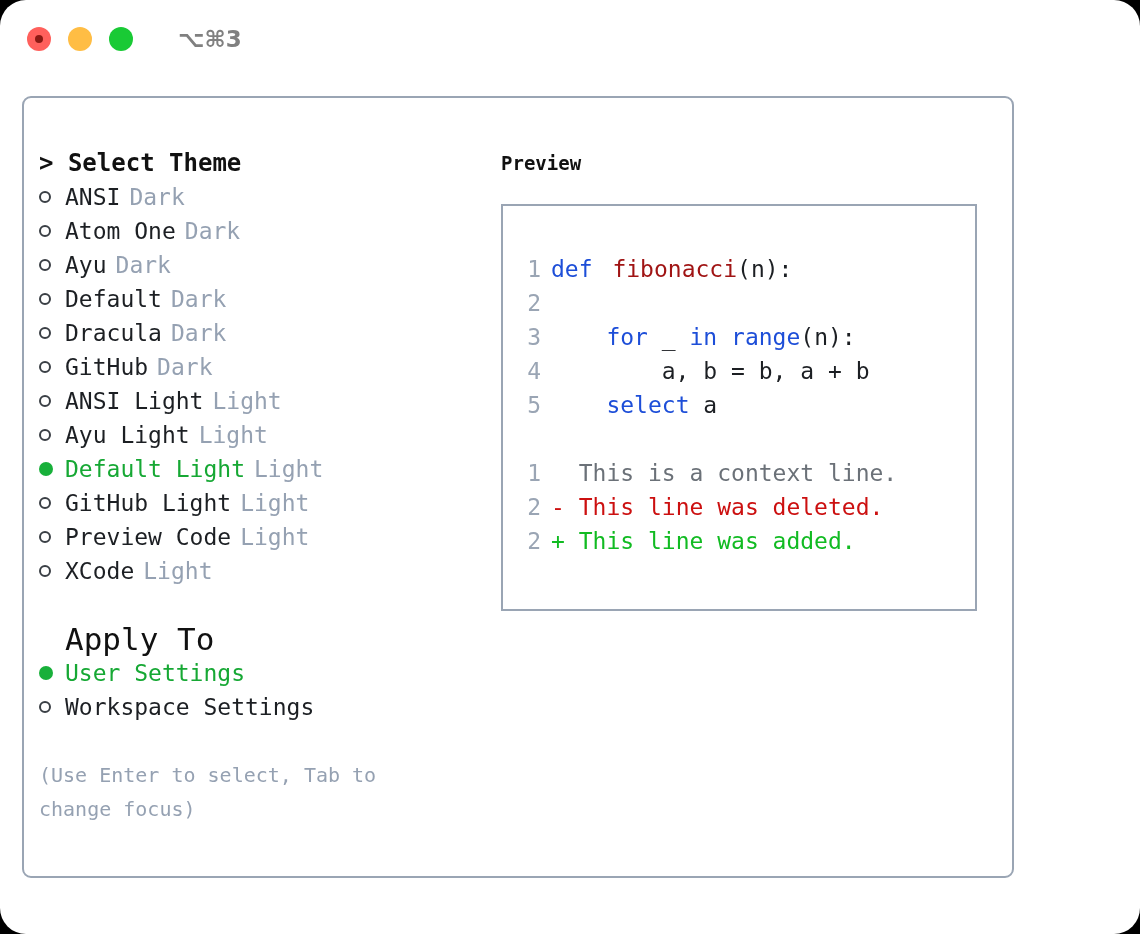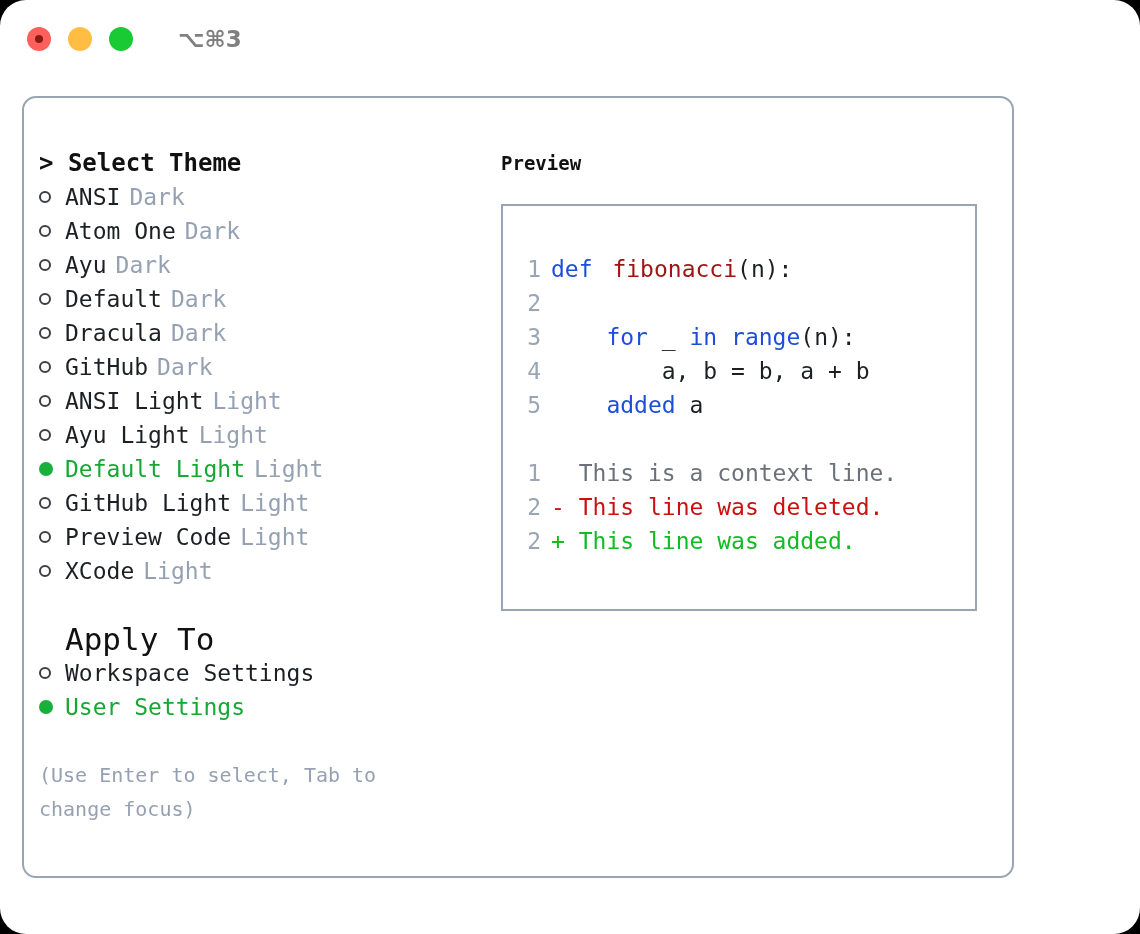--- a/index.html
+++ b/index.html
@@ -58,21 +58,21 @@
     line-height: 1;
     font-family: "DejaVu Sans", "Liberation Sans", sans-serif;
   }
 
   
   .panel {
     position: absolute;
     left: 22px; top: 96px;
     width: 992px; height: 782px;
     border: 2px solid #9aa5b4;
-    border-radius: 14px;
+    border-radius: 9px;
     box-sizing: border-box;
     background: #ffffff;
   }
 
   
   .left-col {
     position: absolute;
     left: 15px; top: 48px;
     width: 455px;
   }
@@ -281,30 +281,30 @@
           <span class="name">XCode</span>
           <span class="badge">Light</span>
         </div>
 
       </div>
 
       <div class="spacer-row"></div>
 
       <div class="section-label">Apply To</div>
 
+      <div class="row selected">
+        <span class="marker"><span class="circle-filled"></span></span>
+        <span class="name">User Settings</span>
+      </div>
+
       <div class="row">
         <span class="marker"><span class="circle-hollow"></span></span>
         <span class="name">Workspace Settings</span>
       </div>
 
-      <div class="row selected">
-        <span class="marker"><span class="circle-filled"></span></span>
-        <span class="name">User Settings</span>
-      </div>
-
       <div class="hint">(Use Enter to select, Tab to
 change focus)</div>
     </div>
 
     <div class="right-col">
       <div class="preview-title">Preview</div>
 
       <div class="preview-box">
 
         <div class="code-line">
@@ -321,21 +321,21 @@
           <span class="codetext"><span class="pl">    </span><span class="kw">for</span><span class="pl"> _ </span><span class="kw">in</span><span class="pl"> </span><span class="kw">range</span><span class="pl">(n):</span></span>
         </div>
 
         <div class="code-line">
           <span class="lineno">4</span>
           <span class="codetext"><span class="pl">        a, b = b, a + b</span></span>
         </div>
 
         <div class="code-line">
           <span class="lineno">5</span>
-          <span class="codetext"><span class="pl">    </span><span class="kw">added</span><span class="pl"> a</span></span>
+          <span class="codetext"><span class="pl">    </span><span class="kw">select</span><span class="pl"> a</span></span>
         </div>
 
         <div class="diff-gap"></div>
 
         <div class="code-line diff-line">
           <span class="lineno">1</span>
           <span class="diff-ctx"> </span><span class="diff-ctx">&nbsp;</span><span class="diff-ctx">This is a context line.</span>
         </div>
 
         <div class="code-line diff-line">

